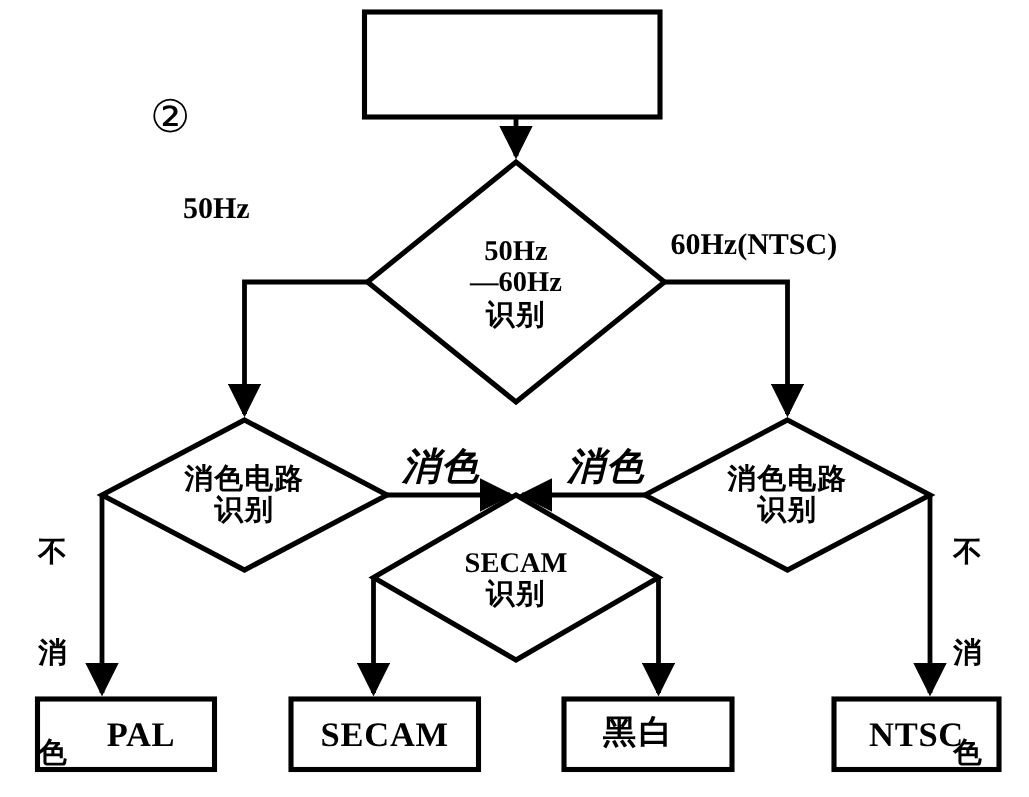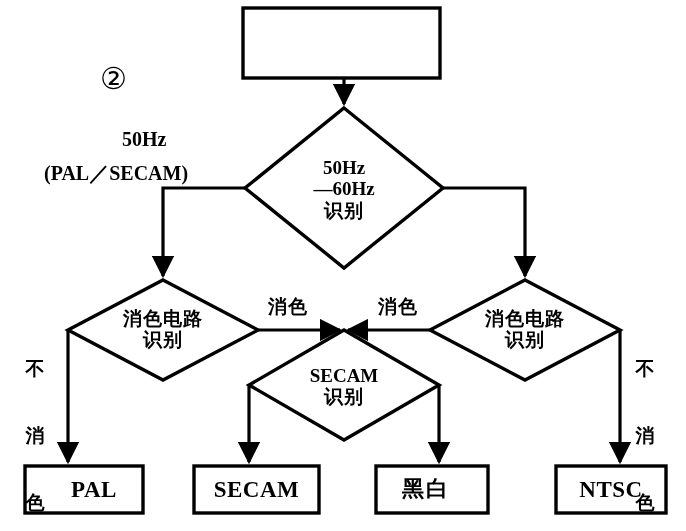--- a/index.html
+++ b/index.html
@@ -69,22 +69,23 @@
     font-weight: bold;
     white-space: pre;
     pointer-events: none;
   }
   .edge-label.latin {
     font-size: 20px;
     font-family: "Liberation Serif", serif;
   }
   .edge-label.cjk {
     font-family: "DejaVu Sans", sans-serif;
-    font-size: 19px;
+    font-size: 25px;
     letter-spacing: 1px;
+    font-style: italic;
   }
   .edge-label.vertical {
     font-family: "DejaVu Sans", sans-serif;
     font-size: 19px;
     line-height: 1.18;
     text-align: center;
     width: 22px;
   }
   .edge-label.vertical .ch {
     display: block;
@@ -173,22 +174,22 @@
   <div class="node-label box-label" style="left:25px; top:466px; width:138px; height:47px;">PAL</div>
 
   <div class="node-label box-label" style="left:194px; top:466px; width:125px; height:47px;">SECAM</div>
 
   <div class="node-label box-label cjk" style="left:376px; top:466px; width:100px; height:47px;">黑白</div>
 
   <div class="node-label box-label" style="left:556px; top:466px; width:110px; height:48px;">NTSC</div>
 
   <div class="edge-label latin" style="left:122px; top:128px;">50Hz</div>
 
-  <div class="edge-label latin" style="left:44px; top:160px;">(PAL／SECAM)</div>
-
+
+  <div class="edge-label latin" style="left:447px; top:152px;">60Hz(NTSC)</div>
 
   <div class="edge-label cjk" style="left:268px; top:294px;">消色</div>
 
   <div class="edge-label cjk" style="left:378px; top:294px;">消色</div>
 
   <div class="edge-label vertical" style="left:24px; top:312px;">
     <span class="ch">不</span>
     <span class="ch">消</span>
     <span class="ch">色</span>
   </div>

